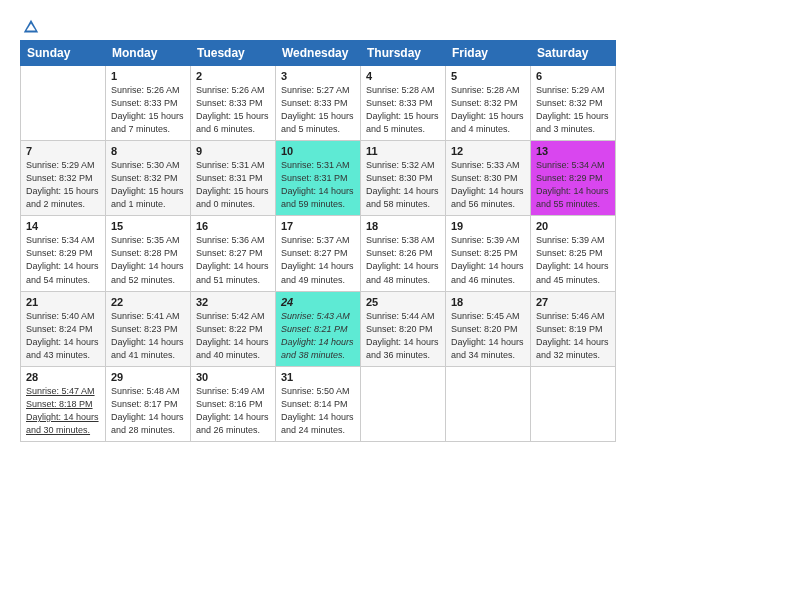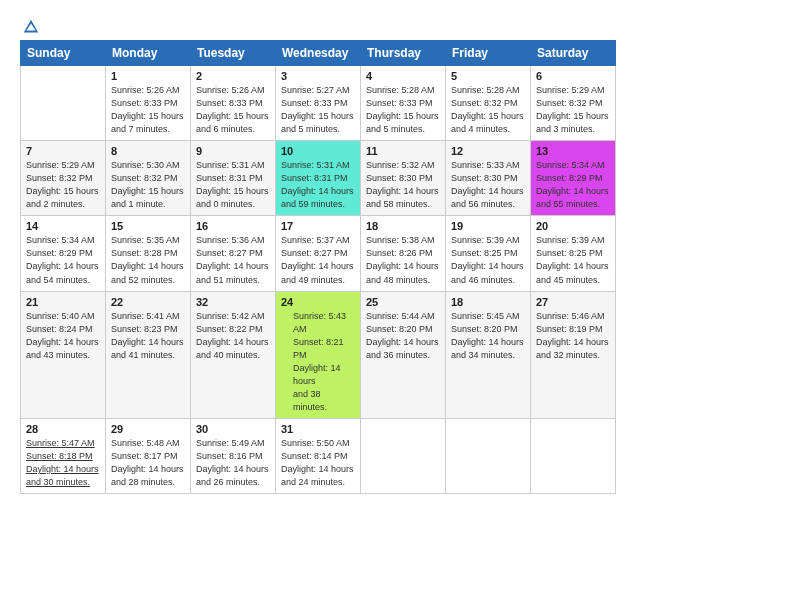--- a/index.html
+++ b/index.html
@@ -300,23 +300,23 @@
 Daylight: 14 hours
 and 41 minutes.</div>
           </td>
           <td style="background: rgb(245, 245, 245);">
             <div class="day-number">32</div>
             <div class="day-info" style="white-space: pre-line;">Sunrise: 5:42 AM
 Sunset: 8:22 PM
 Daylight: 14 hours
 and 40 minutes.</div>
           </td>
-          <td style="background: #bef264;">
+          <td style="background: #5eead4; font-style: italic;">
             <div class="day-number">24</div>
-            <div class="day-info" style="white-space: pre-line; margin-left: 12px;">Sunrise: 5:43 AM
+            <div class="day-info" style="white-space: pre-line;">Sunrise: 5:43 AM
 Sunset: 8:21 PM
 Daylight: 14 hours
 and 38 minutes.</div>
           </td>
           <td style="background: rgb(245, 245, 245);">
             <div class="day-number">25</div>
             <div class="day-info" style="white-space: pre-line;">Sunrise: 5:44 AM
 Sunset: 8:20 PM
 Daylight: 14 hours
 and 36 minutes.</div>

